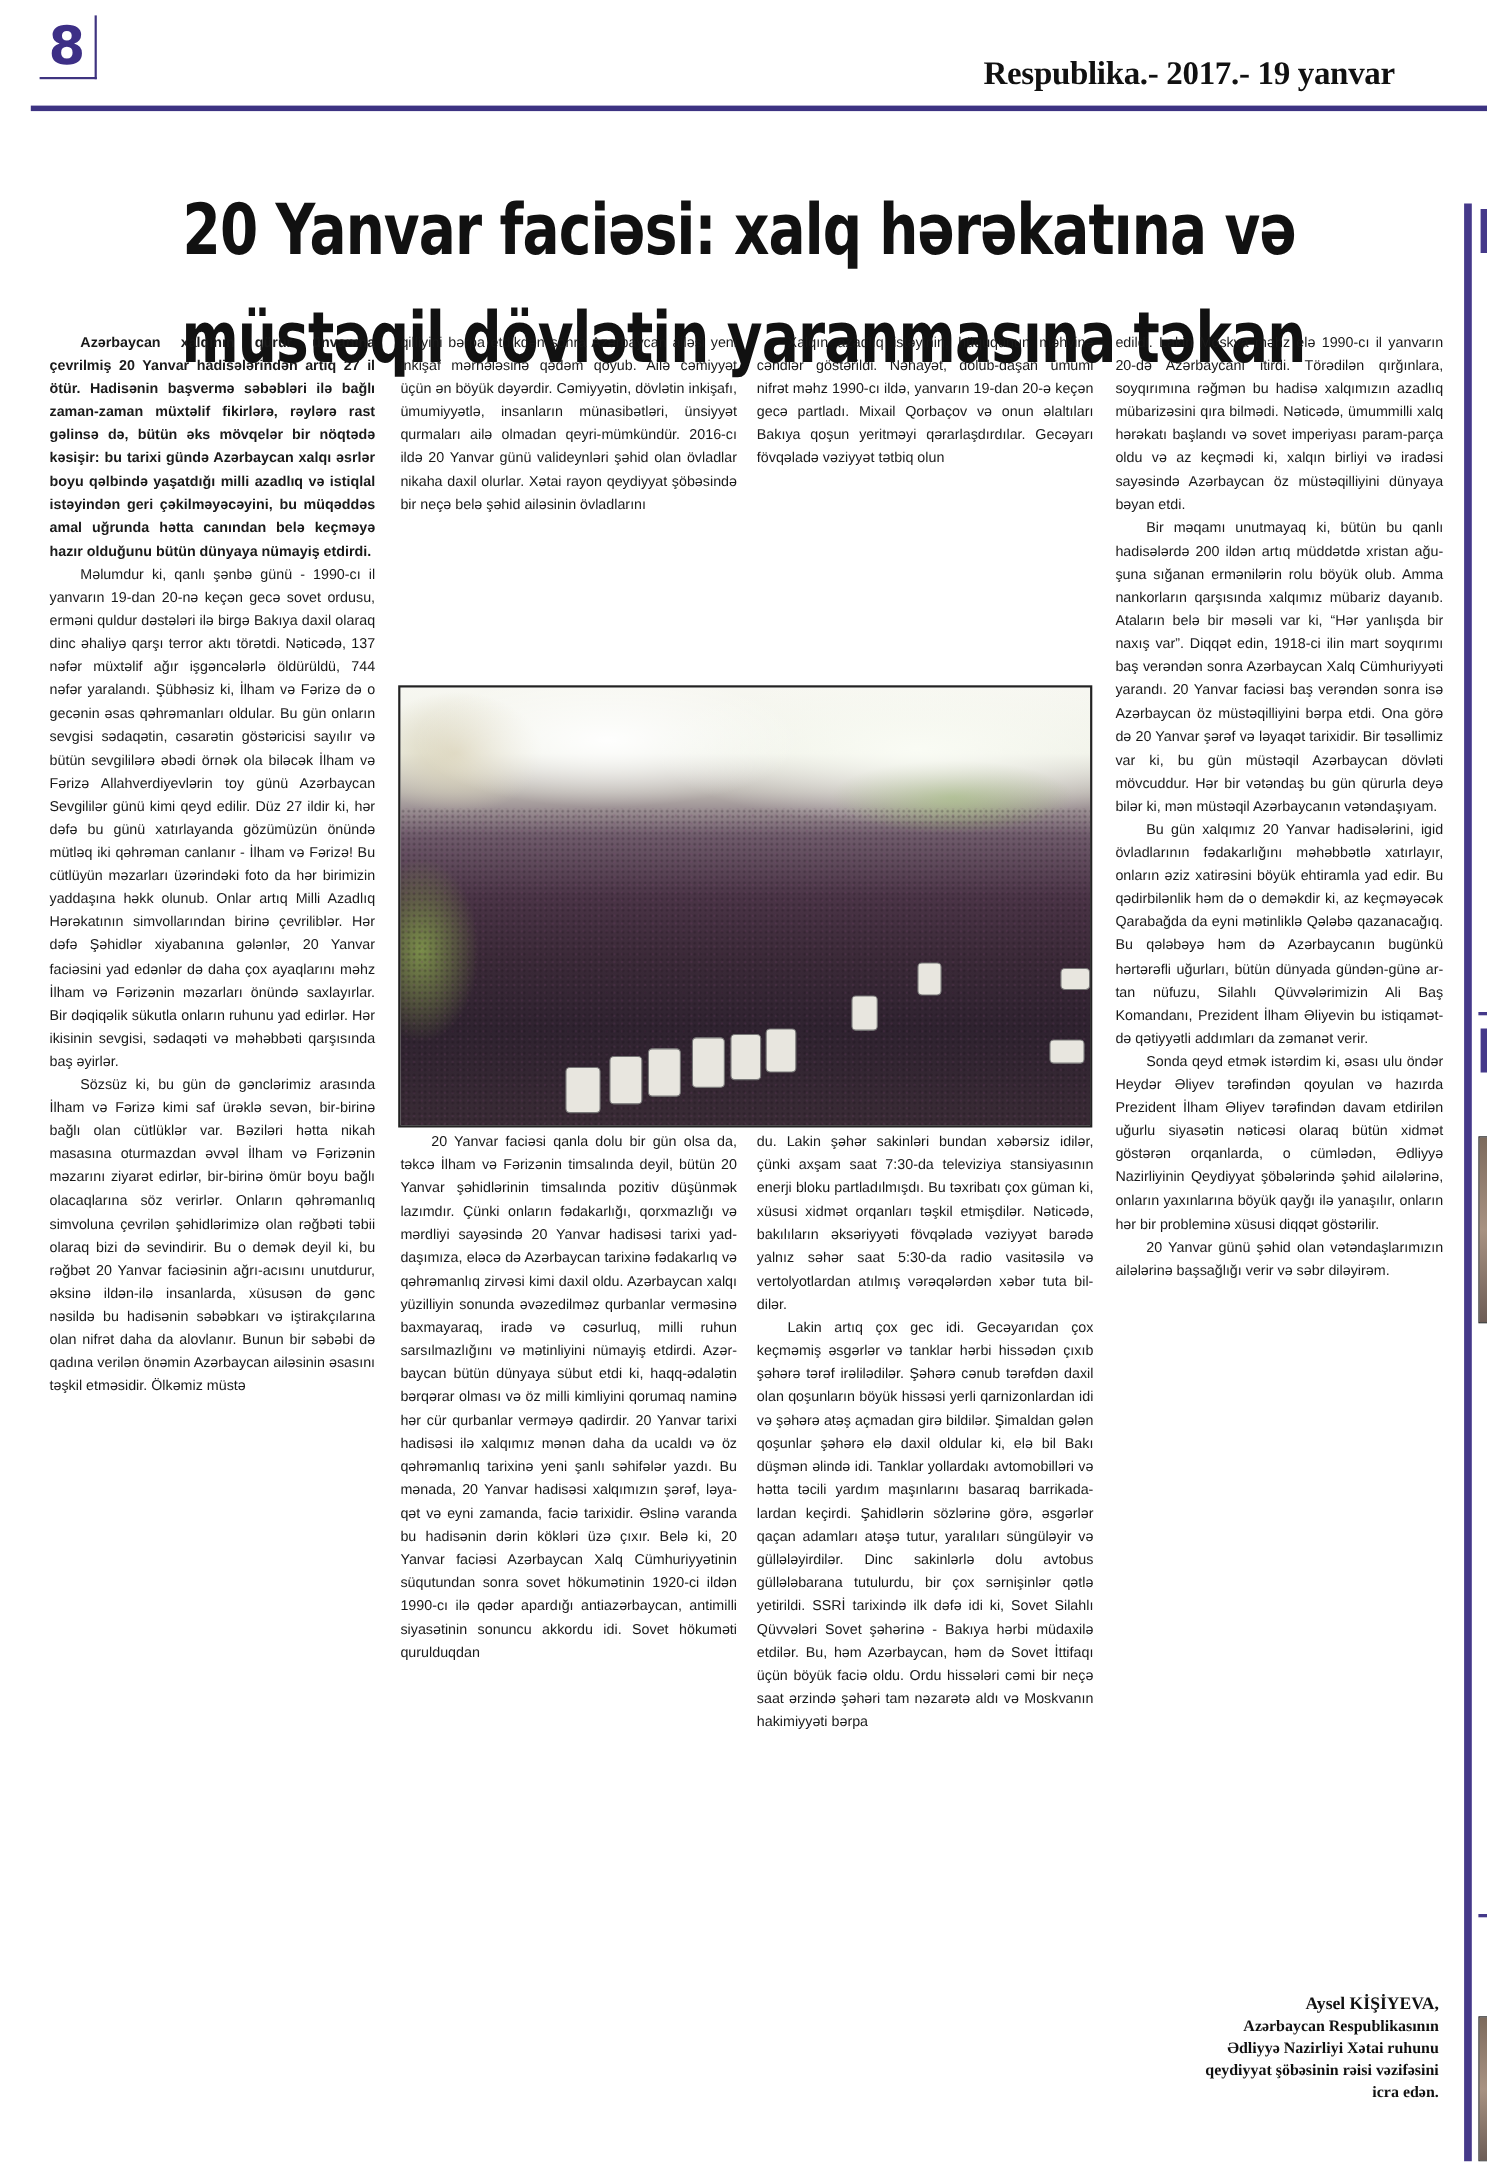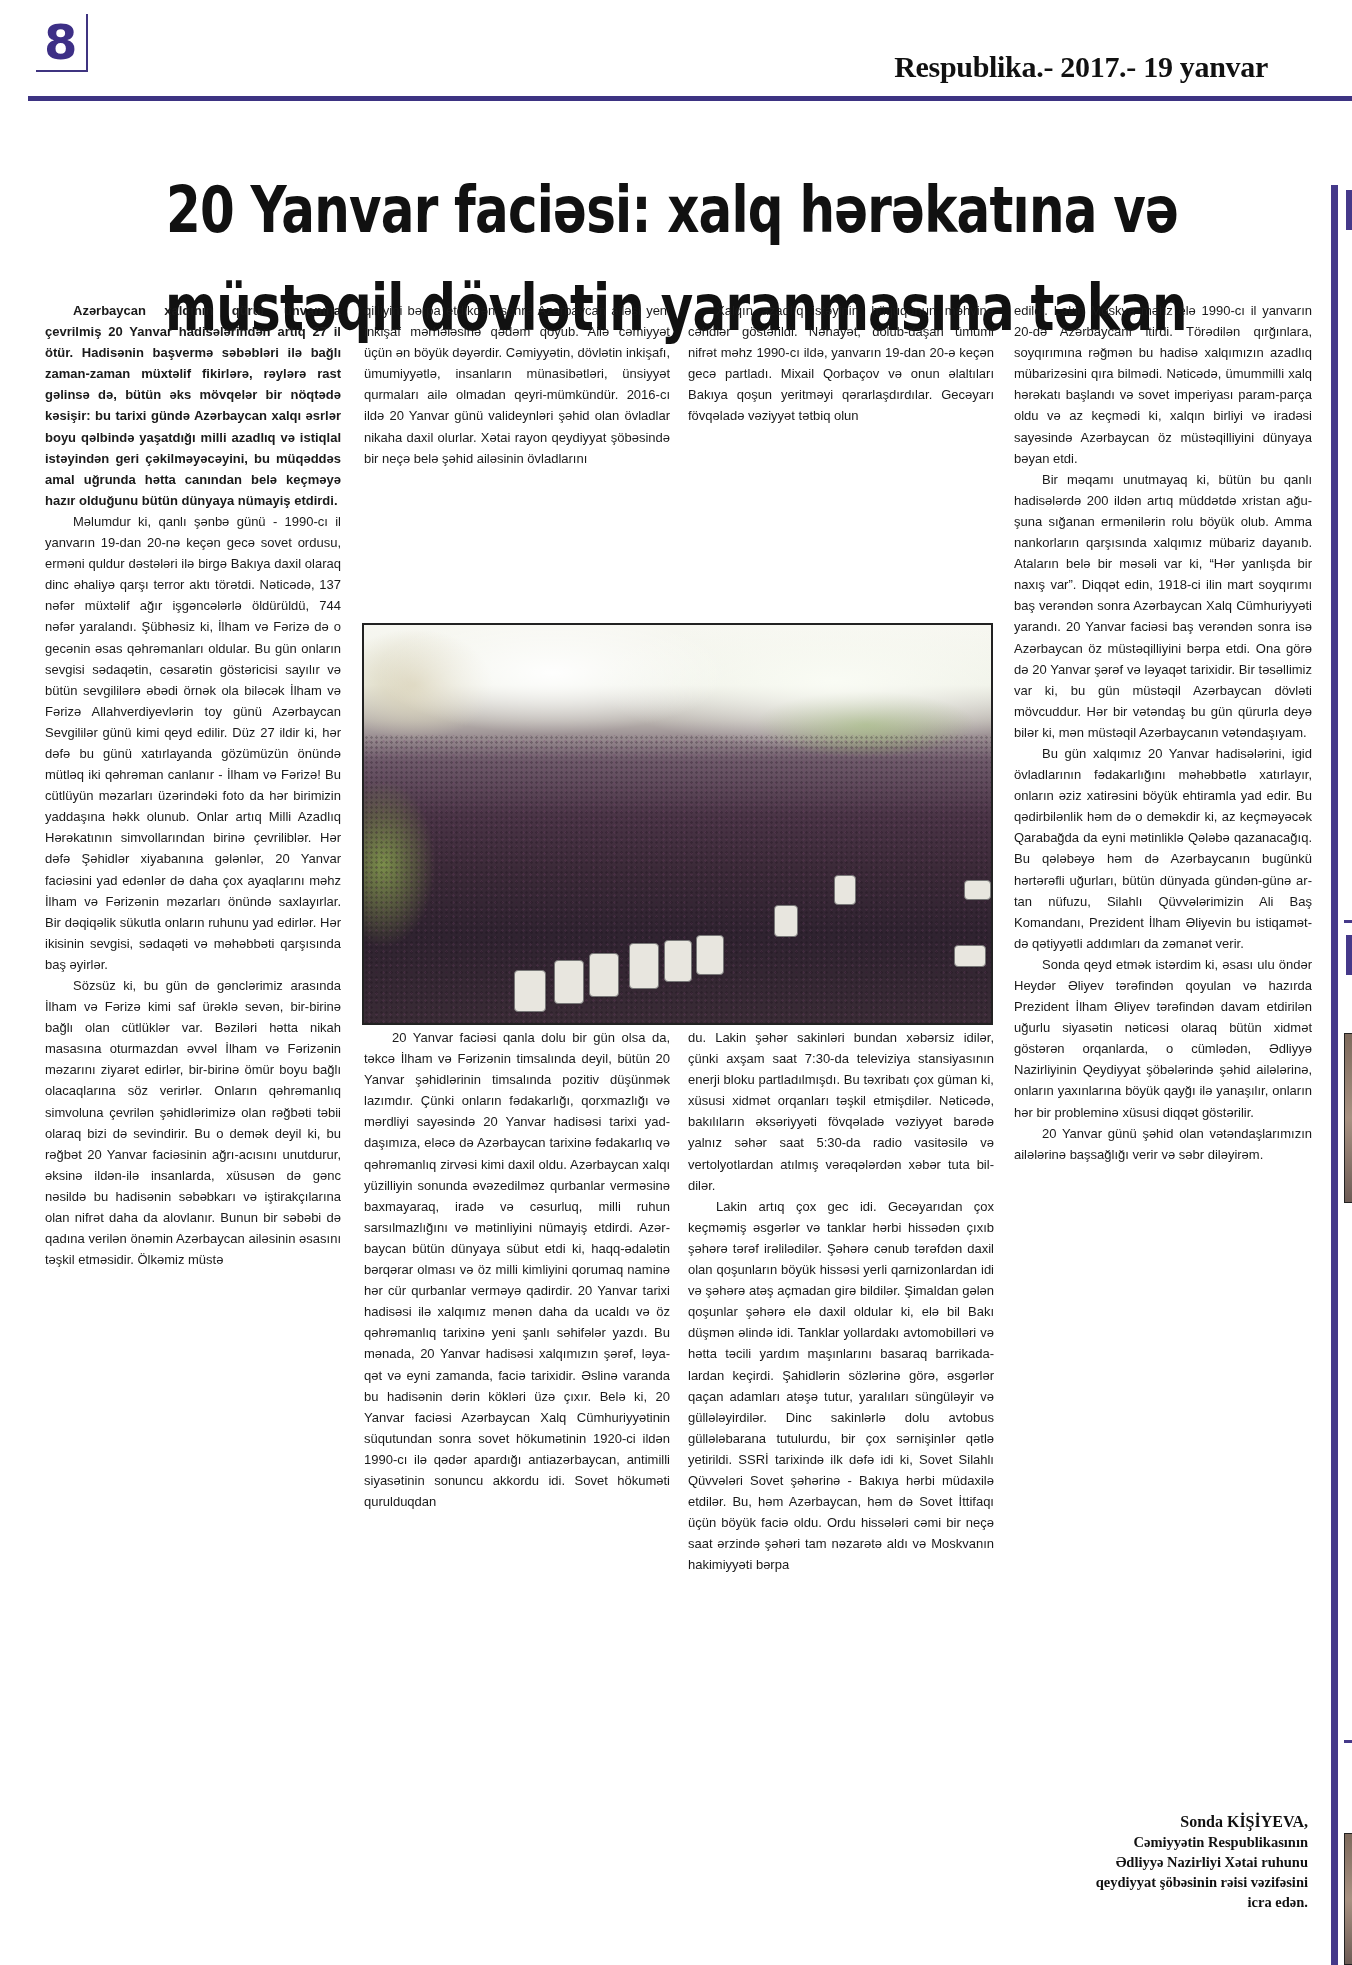--- a/index.html
+++ b/index.html
@@ -110,18 +110,18 @@
 
 <div class="col c4">
   <p class="noindent">edildi. Lakin Moskva məhz elə 1990-cı il yanvarın 20-də Azər­baycanı itirdi. Törədilən qırğınla­ra, soyqırımına rəğmən bu hadi­sə xalqımızın azadlıq mübarizə­sini qıra bilmədi. Nəticədə, ümummilli xalq hərəkatı başlandı və sovet imperiyası param-parça oldu və az keçmədi ki, xalqın bir­liyi və iradəsi sayəsində Azər­baycan öz müstəqilliyini dünya­ya bəyan etdi.</p>
   <p>Bir məqamı unutmayaq ki, bü­tün bu qanlı hadisələrdə 200 il­dən artıq müddətdə xristan ağu­şuna sığanan ermənilərin rolu böyük olub. Amma nankorların qarşısında xalqımız mübariz da­yanıb. Ataların belə bir məsəli var ki, “Hər yanlışda bir naxış var”. Diqqət edin, 1918-ci ilin mart soyqırımı baş verəndən sonra Azərbaycan Xalq Cümhu­riyyəti yarandı. 20 Yanvar faciəsi baş verəndən sonra isə Azər­baycan öz müstəqilliyini bərpa etdi. Ona görə də 20 Yanvar şə­rəf və ləyaqət tarixidir. Bir təsəlli­miz var ki, bu gün müstəqil Azər­baycan dövləti mövcuddur. Hər bir vətəndaş bu gün qürurla de­yə bilər ki, mən müstəqil Azər­baycanın vətəndaşıyam.</p>
   <p>Bu gün xalqımız 20 Yanvar hadisələrini, igid övladlarının fə­dakarlığını məhəbbətlə xatırlayır, onların əziz xatirəsini böyük ehti­ramla yad edir. Bu qədirbilənlik həm də o deməkdir ki, az keç­məyəcək Qarabağda da eyni mətinliklə Qələbə qazanacağıq. Bu qələbəyə həm də Azərbayca­nın bugünkü hərtərəfli uğurları, bütün dünyada gündən-günə ar­tan nüfuzu, Silahlı Qüvvələrimi­zin Ali Baş Komandanı, Prezi­dent İlham Əliyevin bu istiqamət­də qətiyyətli addımları da zəma­nət verir.</p>
   <p>Sonda qeyd etmək istərdim ki, əsası ulu öndər Heydər Əliyev tərəfindən qoyulan və hazırda Prezident İlham Əliyev tərəfin­dən davam etdirilən uğurlu siya­sətin nəticəsi olaraq bütün xid­mət göstərən orqanlarda, o cüm­lədən, Ədliyyə Nazirliyinin Qey­diyyat şöbələrində şəhid ailələri­nə, onların yaxınlarına böyük qayğı ilə yanaşılır, onların hər bir probleminə xüsusi diqqət göstə­rilir.</p>
   <p>20 Yanvar günü şəhid olan vətəndaşlarımızın ailələrinə baş­sağlığı verir və səbr diləyirəm.</p>
 </div>
 
 <div class="signature">
-  <div class="name">Sonda KİŞİYEVA,</div>
-  <div>Cəmiyyətin Respublikasının</div>
+  <div class="name">Aysel KİŞİYEVA,</div>
+  <div>Azərbaycan Respublikasının</div>
   <div>Ədliyyə Nazirliyi Xətai ruhunu</div>
   <div>qeydiyyat şöbəsinin rəisi vəzifəsini</div>
   <div>icra edən.</div>
 </div>
 
 </body></html>

